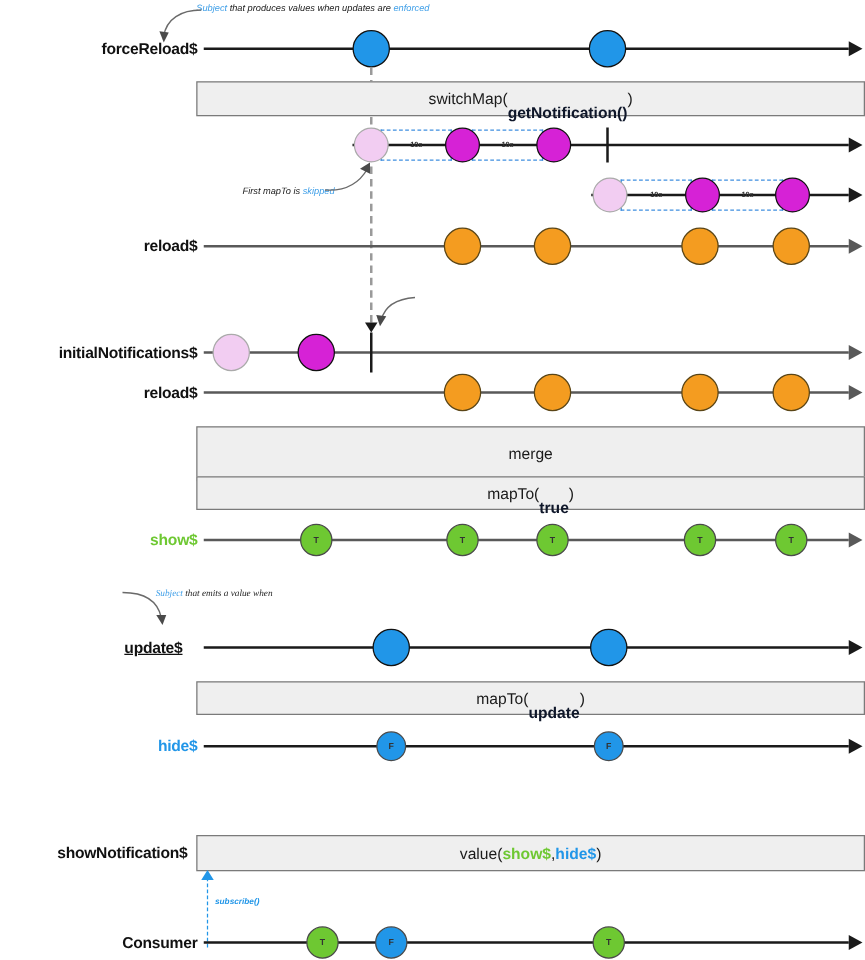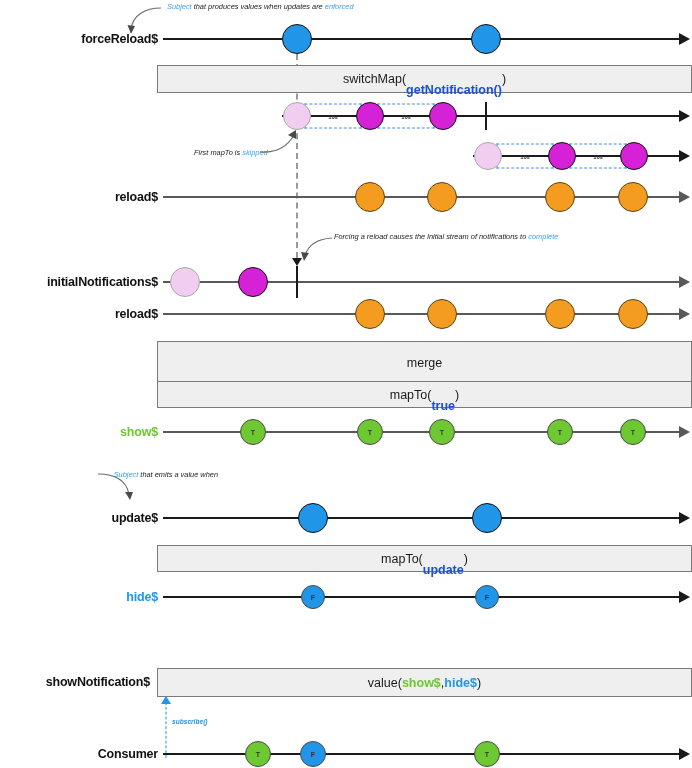--- a/index.html
+++ b/index.html
@@ -52,41 +52,41 @@
     transform:translateX(-50%);
   }
 
   
   .opbox{
     position:absolute;box-sizing:border-box;
     background:#efefef;border:1.6px solid #7a7a7a;
     display:flex;align-items:center;justify-content:center;
     font-size:12.5px;color:#1a1a1a;
   }
-  .opbox .fn{color:#1d4ed8;font-weight:bold;margin-top:22px;}
+  .opbox .fn{color:#0f172a;font-weight:bold;margin-top:22px;}
   .opbox .g{color:#6ec832;font-weight:bold;}
   .opbox .b{color:#2196e8;font-weight:bold;}
 
   
   .dbox{
     position:absolute;box-sizing:border-box;
     border:1.6px dashed #3f8fe0;background:transparent;
     display:flex;align-items:center;justify-content:center;
     transform:translate(-50%,-50%);
     font-size:6px;font-weight:bold;color:#333333;letter-spacing:-0.2px;
   }
 
   
   .anno{
     position:absolute;font-size:7.4px;font-style:italic;
     color:#1a1a1a;white-space:nowrap;line-height:1.45;
     font-family:"Liberation Sans", sans-serif;
   }
   .anno .hl{color:#3f9fe8;}
-  .anno.right{text-align:right;}
+  .anno.right{text-align:right;font-family:Liberation Serif, serif;}
 
   
   .vdash{
     position:absolute;width:0;border-left:2.2px dashed #9a9a9a;
     transform:translateX(-50%);
   }
   .vdash.blue{border-left:1.6px dashed #2196e8;}
 
   .tri-down{
     position:absolute;width:0;height:0;
@@ -110,21 +110,21 @@
 <div class="stage">
 
   <div class="row" style="top:39px;">
     <div class="label" style="left:0;width:158px;top:0;">forceReload$</div>
     <div class="axis black" style="left:163px;width:516px;"></div>
     <div class="arrow black" style="left:679px;"></div>
     <div class="marble m-blue" style="left:297px;top:0;width:30px;height:30px;"></div>
     <div class="marble m-blue" style="left:486px;top:0;width:30px;height:30px;"></div>
   </div>
 
-  <div class="anno" style="left:167px;top:2px;text-align:center;">
+  <div class="anno" style="left:157px;top:2px;text-align:center;">
     <span class="hl">Subject</span><span> that produces values when updates are </span><span class="hl">enforced</span>
   </div>
   <svg class="curve" style="left:125px;top:5px;width:40px;height:32px;">
     <path d="M 36 3 C 20 3, 8 10, 6 24" stroke="#6a6a6a" stroke-width="1.1" fill="none"></path>
     <path d="M 6 29 L 2.5 20 L 10 21 Z" fill="#4a4a4a"></path>
   </svg>
 
   <div class="vdash" style="left:297px;top:54px;height:204px;"></div>
   <div class="tri-down" style="left:297px;top:258px;"></div>
 
@@ -174,23 +174,20 @@
   <div class="row" style="top:197px;">
     <div class="label" style="left:0;width:158px;top:0;">reload$</div>
     <div class="axis" style="left:163px;width:516px;"></div>
     <div class="arrow" style="left:679px;"></div>
     <div class="marble m-orange" style="left:370px;top:0;width:30px;height:30px;"></div>
     <div class="marble m-orange" style="left:442px;top:0;width:30px;height:30px;"></div>
     <div class="marble m-orange" style="left:560px;top:0;width:30px;height:30px;"></div>
     <div class="marble m-orange" style="left:633px;top:0;width:30px;height:30px;"></div>
   </div>
 
-  <div class="anno" style="left:334px;top:232px;">
-    <span>Forcing a reload causes the initial stream of notifications to </span><span class="hl">complete</span>
-  </div>
   <svg class="curve" style="left:300px;top:234px;width:36px;height:28px;">
     <path d="M 32 4 C 18 5, 8 10, 5 22" stroke="#6a6a6a" stroke-width="1.1" fill="none"></path>
     <path d="M 4 27 L 1 18 L 9 19 Z" fill="#4a4a4a"></path>
   </svg>
 
   <div class="row" style="top:282px;">
     <div class="label" style="left:0;width:158px;top:0;">initialNotifications$</div>
     <div class="axis" style="left:163px;width:516px;"></div>
     <div class="arrow" style="left:679px;"></div>
     <div class="marble m-pale" style="left:185px;top:0;width:30px;height:30px;"></div>
@@ -241,21 +238,21 @@
 
   <div class="anno right" style="left:0;top:470px;width:218px;">
     <div><span class="hl">Subject</span><span> that emits a value when</span></div>
   </div>
   <svg class="curve" style="left:96px;top:470px;width:40px;height:34px;">
     <path d="M 2 4 C 18 4, 30 10, 33 24" stroke="#6a6a6a" stroke-width="1.1" fill="none"></path>
     <path d="M 34 30 L 29 22 L 37 22 Z" fill="#4a4a4a"></path>
   </svg>
 
   <div class="row" style="top:518px;">
-    <div class="label" style="left:0;width:158px;top:0;">update$</div>
+    <div class="label" style="left:0;width:146px;top:0;text-decoration:underline;">update$</div>
     <div class="axis black" style="left:163px;width:516px;"></div>
     <div class="arrow black" style="left:679px;"></div>
     <div class="marble m-blue" style="left:313px;top:0;width:30px;height:30px;"></div>
     <div class="marble m-blue" style="left:487px;top:0;width:30px;height:30px;"></div>
   </div>
 
   <div class="opbox" style="left:157px;top:545px;width:535px;height:27px;">
     <span>mapTo( </span>
       <span class="fn">update</span>
       <span> )</span>

